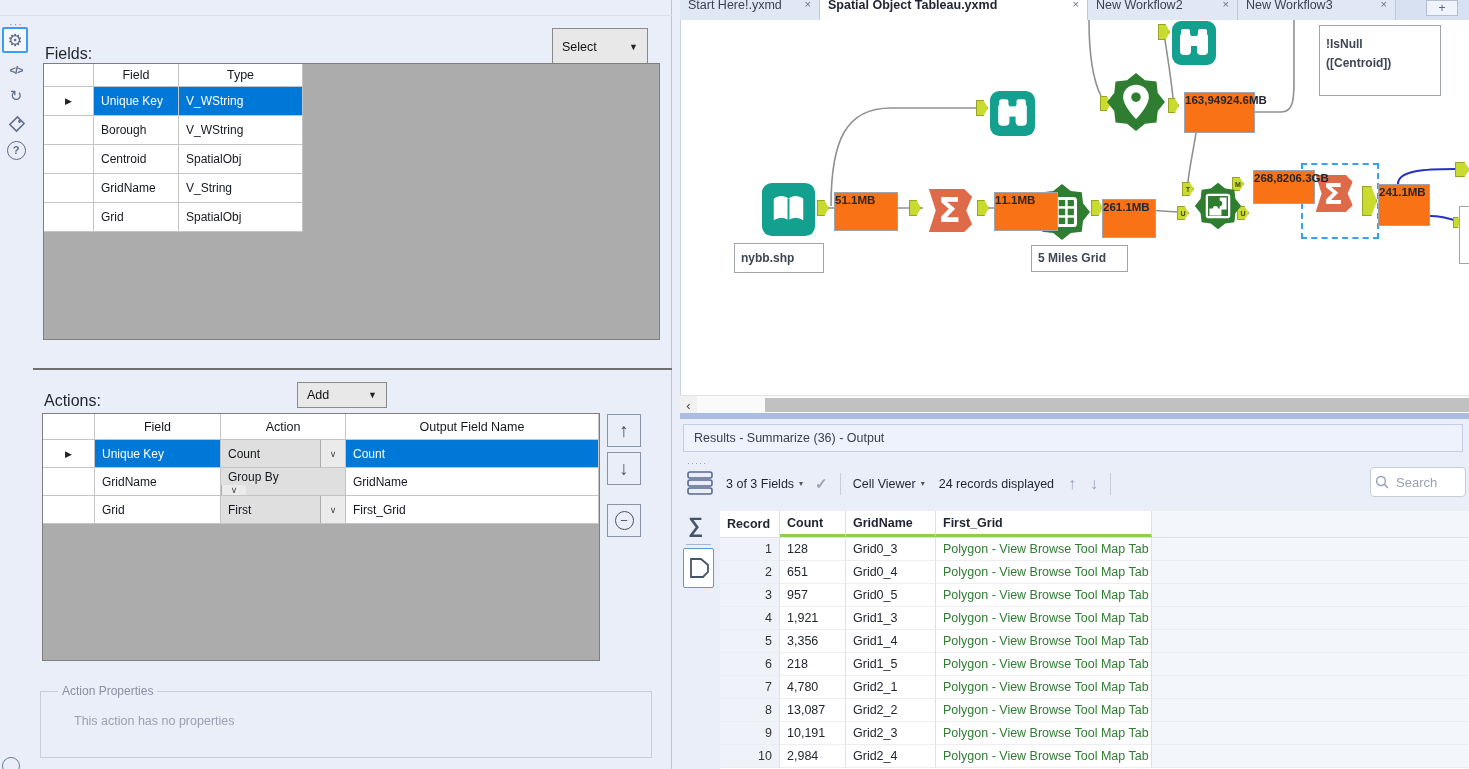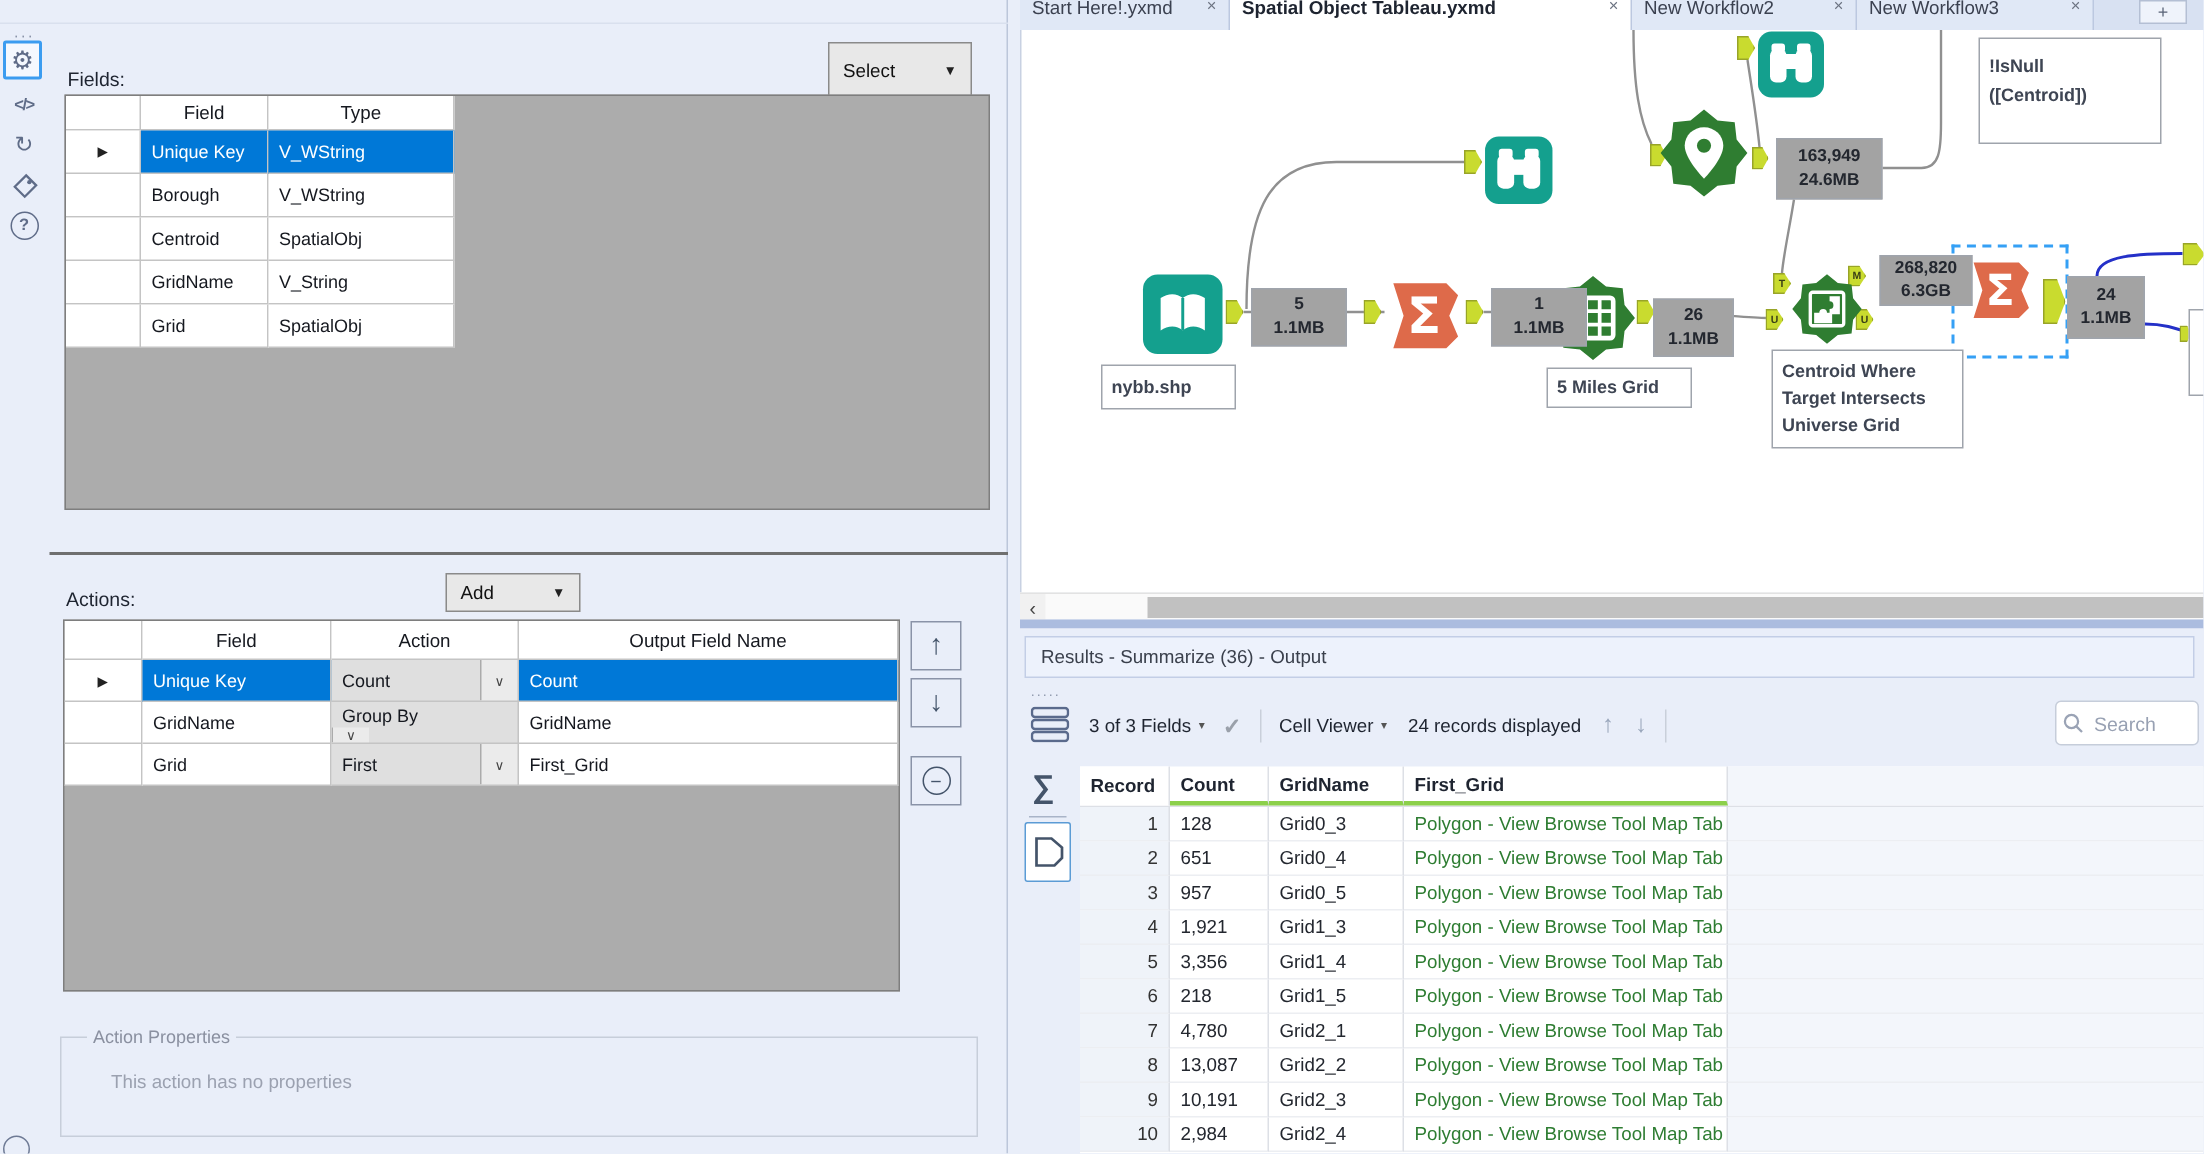--- a/index.html
+++ b/index.html
@@ -12,21 +12,21 @@
   #cfg-topstrip{position:absolute;left:0;top:0;width:672px;height:15px;border-bottom:1px solid #D9E0EE}
   #cfg-sidebar{position:absolute;left:0;top:16px;width:33px;height:753px}
   .sb-dots{position:absolute;left:2px;top:2px;width:28px;text-align:center;color:#8A93A8;font-size:11px;letter-spacing:1px}
   .sb-icon{position:absolute;left:3px;width:26px;height:24px;display:flex;align-items:center;justify-content:center;color:#5F6C88}
   .sb-icon.sel{border:2px solid #3B9CF0;background:#F4F8FE;border-radius:2px;left:2px;width:26px;height:26px;box-sizing:border-box}
   .sb-gear{font-size:17px}
   .sb-code{font-size:11px;font-weight:700;letter-spacing:-1px}
   .sb-refresh{font-size:15px}
   .sb-help{width:17px;height:17px;border:1.5px solid #5F6C88;border-radius:50%;font-size:11px;font-weight:700;display:flex;align-items:center;justify-content:center}
   #cfg-bottom-circle{position:absolute;left:2px;top:757px;width:18px;height:18px;border:1.5px solid #6E7A95;border-radius:50%;box-sizing:border-box}
-  .cfg-label{position:absolute;color:#1E2430;font-size:13px}
+  .cfg-label{position:absolute;color:#1E2430;font-size:16px}
   .gbtn{position:absolute;background:#E8E8E8;border:1px solid #8A8A8A;box-sizing:border-box;display:flex;align-items:center;justify-content:space-between;padding:0 9px;font-size:12.5px;color:#111;cursor:default}
   .gbtn .car{font-size:9px;color:#222}
   
   .cfg-table{position:absolute;background:#ACACAC;border:1px solid #7E7E7E;box-sizing:border-box;overflow:hidden}
   .ct-row{display:flex}
   .ct-cell{background:#fff;border-right:1px solid #C4C4C4;border-bottom:1px solid #C4C4C4;box-sizing:border-box;display:flex;align-items:center;padding-left:7px;color:#15181F;overflow:hidden;white-space:nowrap}
   .ct-head .ct-cell{justify-content:center;padding-left:0;font-size:12.5px}
   .ct-sel{justify-content:center;padding-left:0;color:#222;font-size:9px}
   .ct-cell.blue{background:#0078D7;color:#fff}
   .acombo{background:#DFDFDF;border-right:1px solid #C4C4C4;border-bottom:1px solid #C4C4C4;box-sizing:border-box;display:flex;align-items:stretch;overflow:hidden}
@@ -45,22 +45,22 @@
   .tab .cls{font-size:11px;color:#6B7280;margin-top:-2px;margin-left:10px}
   .tab.active{background:#FFFFFF}
   .tab.active .lbl{font-weight:700;color:#1E2430}
   #newtab-btn{margin-left:30px;width:32px;height:16px;border:1px solid #B4BFD4;background:#EFF3FB;color:#5A6578;display:flex;align-items:center;justify-content:center;font-size:12px;box-sizing:border-box}
   #canvas{position:absolute;left:680px;top:20px;width:789px;height:375px;background:#fff;overflow:hidden;border-left:1px solid #C8D1E2;box-sizing:border-box}
   #wires{position:absolute;left:0;top:0;z-index:1}
   .tile{position:absolute;z-index:2}
   .anchor{position:absolute;background:#C9DB2F;border:1px solid #98A428;box-sizing:border-box;z-index:2;
           clip-path:polygon(0 0,62% 0,100% 50%,62% 100%,0 100%);
           display:flex;align-items:center;justify-content:center;font-size:7px;font-weight:700;color:#3A3F16}
-  .badge{position:absolute;background:#a3a3a3;border:1px solid #9FA4AC;box-sizing:border-box;z-index:3;text-align:center;
-         font-weight:600;font-size:11.5px;line-height:1.32;color:#23272F;display:flex;flex-direction:column;justify-content:center}
+  .badge{position:absolute;background:#f97316;border:1px solid #9FA4AC;box-sizing:border-box;z-index:3;text-align:center;
+         font-weight:600;font-size:11.5px;line-height:1.32;color:#23272F;display:flex;flex-direction:row;justify-content:flex-start}
   .cnote{position:absolute;background:#fff;border:1px solid #9FA4AC;box-sizing:border-box;z-index:3;color:#3E4553;font-weight:600;font-size:12px;line-height:1.55;padding:4px 6px}
   #sel-rect{position:absolute;border:2px dashed #35A0F5;box-sizing:border-box;z-index:2}
   #partial-box{position:absolute;background:#fff;border:1px solid #9FA4AC;box-sizing:border-box;z-index:3}
   
   #hscroll{position:absolute;left:680px;top:395px;width:789px;height:18px;background:#FAFAFA;border-top:1px solid #E2E2E2;box-sizing:border-box}
   #hscroll .larr{position:absolute;left:0;top:0;width:17px;height:18px;background:#F1F1F1;color:#444;display:flex;align-items:center;justify-content:center;font-size:13px}
   #hscroll .thumb{position:absolute;left:85px;top:2px;width:704px;height:14px;background:#C1C1C1}
   #rsplit{position:absolute;left:680px;top:413px;width:789px;height:6px;background:#ABBCDF}
   
   #results{position:absolute;left:680px;top:419px;width:789px;height:350px;background:#E9EEF9}
@@ -359,25 +359,20 @@
     <span>24</span>
       <span>1.1MB</span>
   </div>
 
   <div class="cnote" style="left:638px;top:5px;width:122px;height:71px;padding-top:9px">
     <div>!IsNull</div>
     <div>([Centroid])</div>
   </div>
   <div class="cnote" style="left:53px;top:223px;width:90px;height:30px;display:flex;align-items:center">nybb.shp</div>
   <div class="cnote" style="left:350px;top:225px;width:97px;height:27px;display:flex;align-items:center;padding:0 6px">5 Miles Grid</div>
-  <div class="cnote" style="left:500px;top:213px;width:128px;height:66px;line-height:1.5">
-    <div>Centroid Where</div>
-    <div>Target Intersects</div>
-    <div>Universe Grid</div>
-  </div>
   <div id="partial-box" style="left:778px;top:186px;width:14px;height:58px"></div>
 </div>
 
 <div id="hscroll">
   <div class="larr">‹</div>
   <div class="thumb"></div>
 </div>
 <div id="rsplit"></div>
 
 <div id="results">

